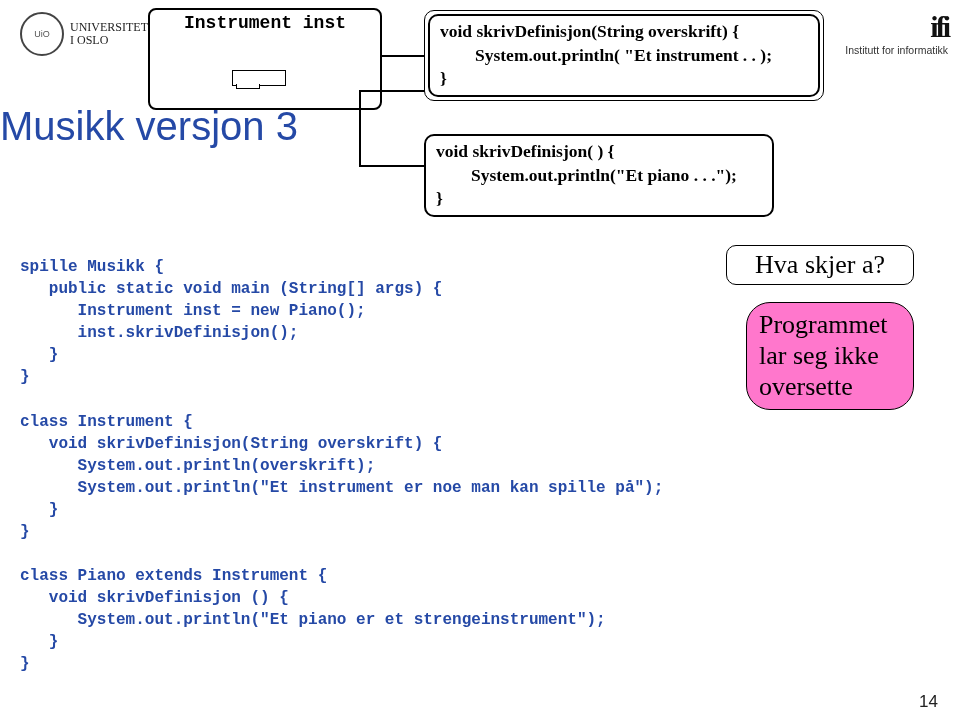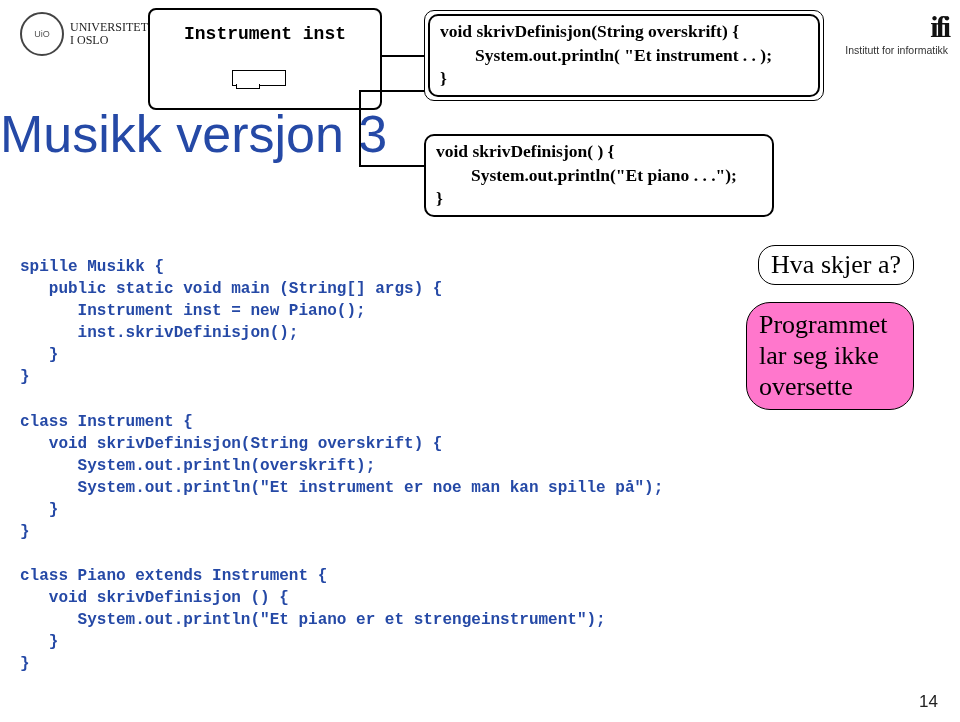--- a/index.html
+++ b/index.html
@@ -14,29 +14,29 @@
   }
   .header-row { display: flex; align-items: flex-start; }
   .uio-logo { display: flex; align-items: center; gap: 6px; }
   .uio-seal {
     width: 44px; height: 44px; border: 2px solid #444; border-radius: 50%;
     display:flex;align-items:center;justify-content:center;
     font-size:9px;color:#555;
   }
   .uio-text { font-family: Georgia, serif; font-size: 12px; line-height:1.1; color:#222;}
   .title-block { margin-top: 48px; margin-left: -20px;}
-  .title-blue { color:#2549a6; font-size:52px; font-weight:400; font-family:Arial,sans-serif;}
+  .title-blue { color:#2549a6; font-size:40px; font-weight:400; font-family:Arial,sans-serif;}
   .instr-box {
     position:absolute; top:8px; left:148px;
     border:2px solid #000; border-radius:8px;
     width:234px; height:102px; background:#fff;
   }
   .instr-label{
     font-family:"Courier New",monospace; font-weight:bold; font-size:18px;
-    text-align:center; margin-top:14px;
+    text-align:center; margin-top:3px;
   }
   .mini-rect{
     position:absolute; left:82px; top:60px; width:54px; height:16px;
     border:1.5px solid #000; background:#fff;
   }
   .mini-inner{
     position:absolute; left:86px; top:74px; width:24px; height:5px;
     border:1.5px solid #000; border-top:none; background:#fff;
   }
   .conn-line1{ position:absolute; top:55px; left:381px; width:44px; height:2px; background:#000;}
@@ -61,22 +61,22 @@
 
   .main-code {
     position:absolute; top:234px; left:20px;
     font-family:"Courier New",monospace; font-weight:bold; font-size:16px;
     line-height:1.38; white-space:pre;
   }
   .main-code .blue{ color:#2549a6; }
 
   .hva-box{
     position:absolute; top:245px; right:46px;
-    border:1.5px solid #000; border-radius:17px;
-    padding:4px 12px;
+    border:1.5px solid #000; border-radius:10px;
+    padding:4px 28px;
     font-family:"Times New Roman",serif; font-size:26px;
   }
   .pink-box{
     position:absolute; top:302px; right:46px;
     width:168px;
     background:#ff77cc; border:1.5px solid #000; border-radius:24px;
     padding:6px 12px;
     font-family:"Times New Roman",serif; font-size:26px; line-height:1.2;
   }
   .page-num{

